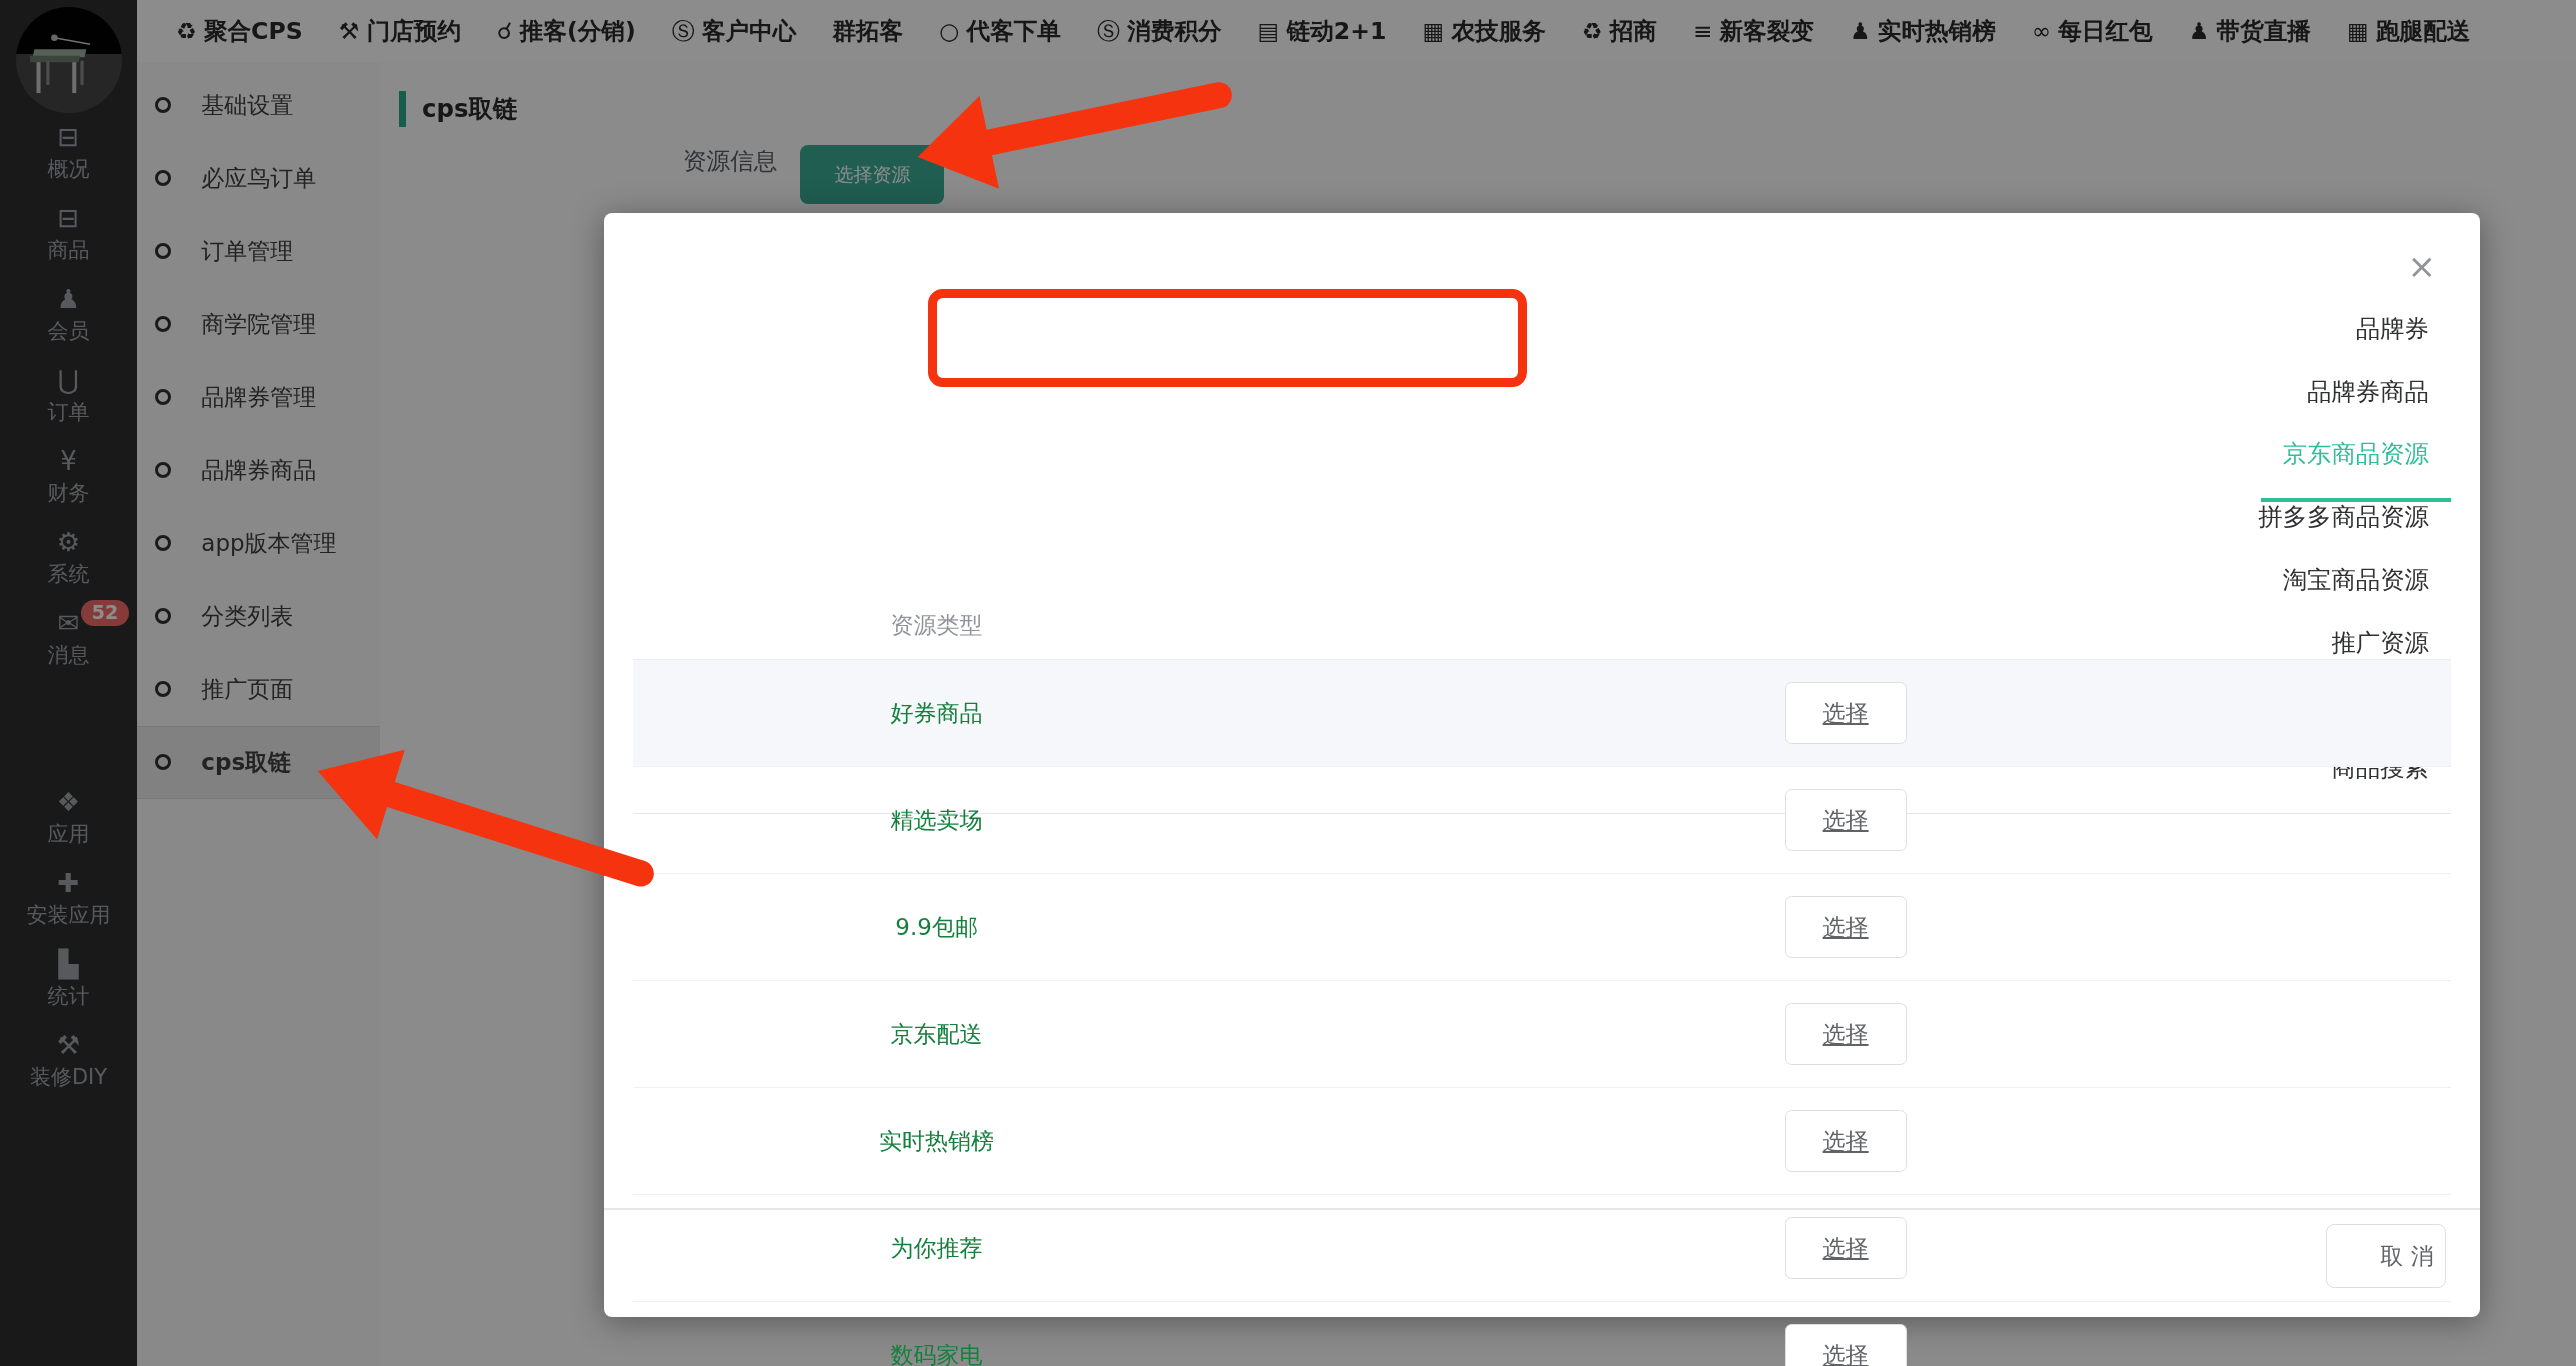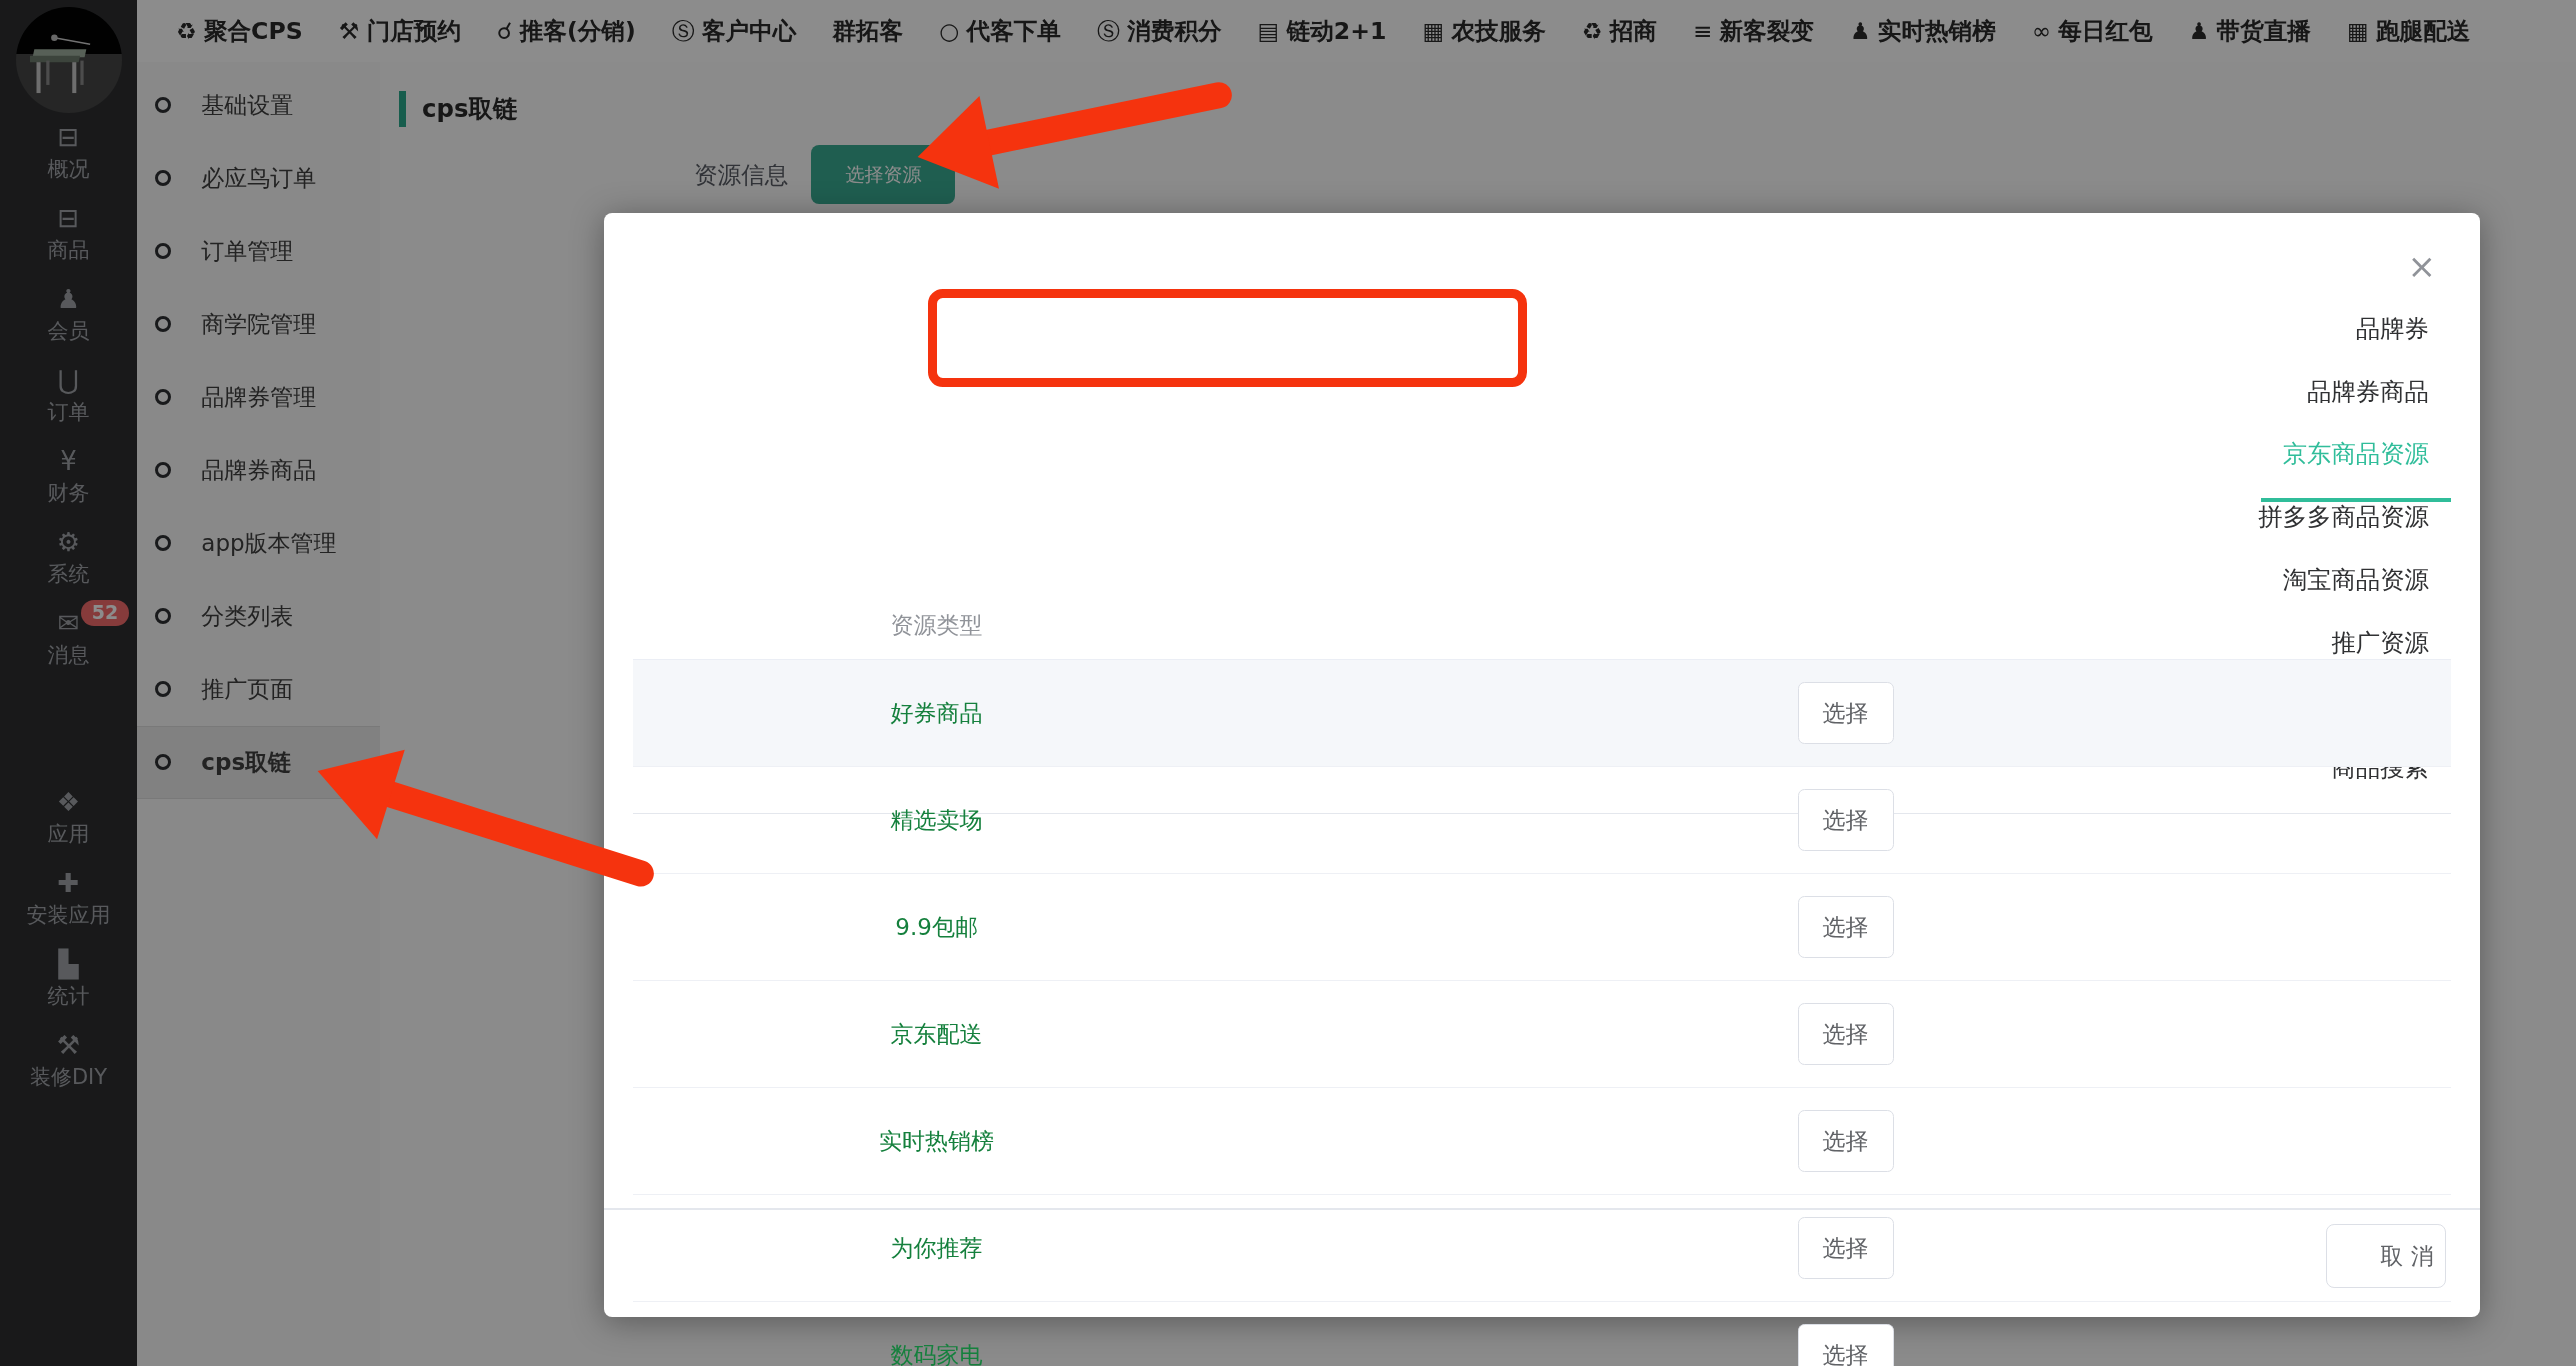--- a/index.html
+++ b/index.html
@@ -50,21 +50,21 @@
     width:16.3px;height:16.3px;border-radius:50%;border:3.3px solid #2f3133;box-sizing:border-box;flex:0 0 auto;background:transparent;
   }
   .submenu .menu-item.active{
     background:#ececec;font-weight:700;border-top:0.8px solid #dcdcdc;border-bottom:0.8px solid #dcdcdc;
   }
   
   .content{position:absolute;left:379px;top:62px;right:0;bottom:0;background:#fdfdfd;}
   .page-head{position:absolute;left:19.5px;top:29px;display:flex;align-items:center;}
   .page-head .bar{width:7.3px;height:36px;background:#2aa98c;}
   .page-head .ttl{margin-left:16.3px;font-size:24.4px;font-weight:700;color:#2b2b2b;}
-  .action-row{position:absolute;left:315px;top:83px;height:59px;display:flex;align-items:center;}
+  .action-row{position:absolute;left:304px;top:83px;height:59px;display:flex;}
   .action-row .lbl{font-size:23.6px;color:#5a5e66;margin-right:23px;}
   .btn-select-res{
     background:#3aab92;color:#ffffff;font-size:19px;border:none;border-radius:8.1px;
     height:59px;padding:0 34px;cursor:pointer;font-family:inherit;
   }
   
   .backdrop{position:absolute;inset:0;background:rgba(0,0,0,0.45);z-index:10;}
   
   .modal{
     position:absolute;left:604px;top:213px;width:1876px;height:1104px;background:#ffffff;
@@ -86,22 +86,22 @@
   .tab.active{color:#30bd9a;border-bottom-color:#30bd9a;}
   .res-table{position:absolute;left:29px;right:29px;top:379px;}
   .t-head{display:flex;height:67px;align-items:center;border-bottom:1.6px solid #ebeef5;}
   .t-row{display:flex;height:107px;align-items:center;border-bottom:1.6px solid #eef0f5;box-sizing:border-box;}
   .t-row.striped{background:#f5f7fa;}
   .c1{width:33.4%;text-align:center;}
   .c2{width:66.6%;text-align:center;}
   .t-head .c1,.t-head .c2{font-size:23px;color:#909399;}
   .t-row .c1{font-size:23px;color:#15803d;}
   .btn-choose{
-    background:#ffffff;border:1.6px solid #dcdfe6;border-radius:6.5px;width:96px;height:62px;
-    font-size:23px;color:#606266;cursor:pointer;font-family:inherit;
+    background:#ffffff;border:1.6px solid #dcdfe6;border-radius:6.5px;width:122px;height:62px;
+    font-size:23px;color:#606266;cursor:pointer;font-family:inherit;text-decoration:underline;
   }
   .modal-footer-line{position:absolute;left:0;right:0;bottom:107px;height:1.6px;background:#e4e7ed;}
   .btn-cancel{
     position:absolute;right:34px;bottom:29px;width:120px;height:64px;background:#fff;
     border:1.6px solid #dcdfe6;border-radius:8.1px;font-size:23px;color:#606266;cursor:pointer;font-family:inherit;padding-left:48px;
   }
   
   .anno{position:absolute;inset:0;z-index:30;pointer-events:none;}
   .anno-rect{
     position:absolute;left:928px;top:289px;width:599px;height:98px;

